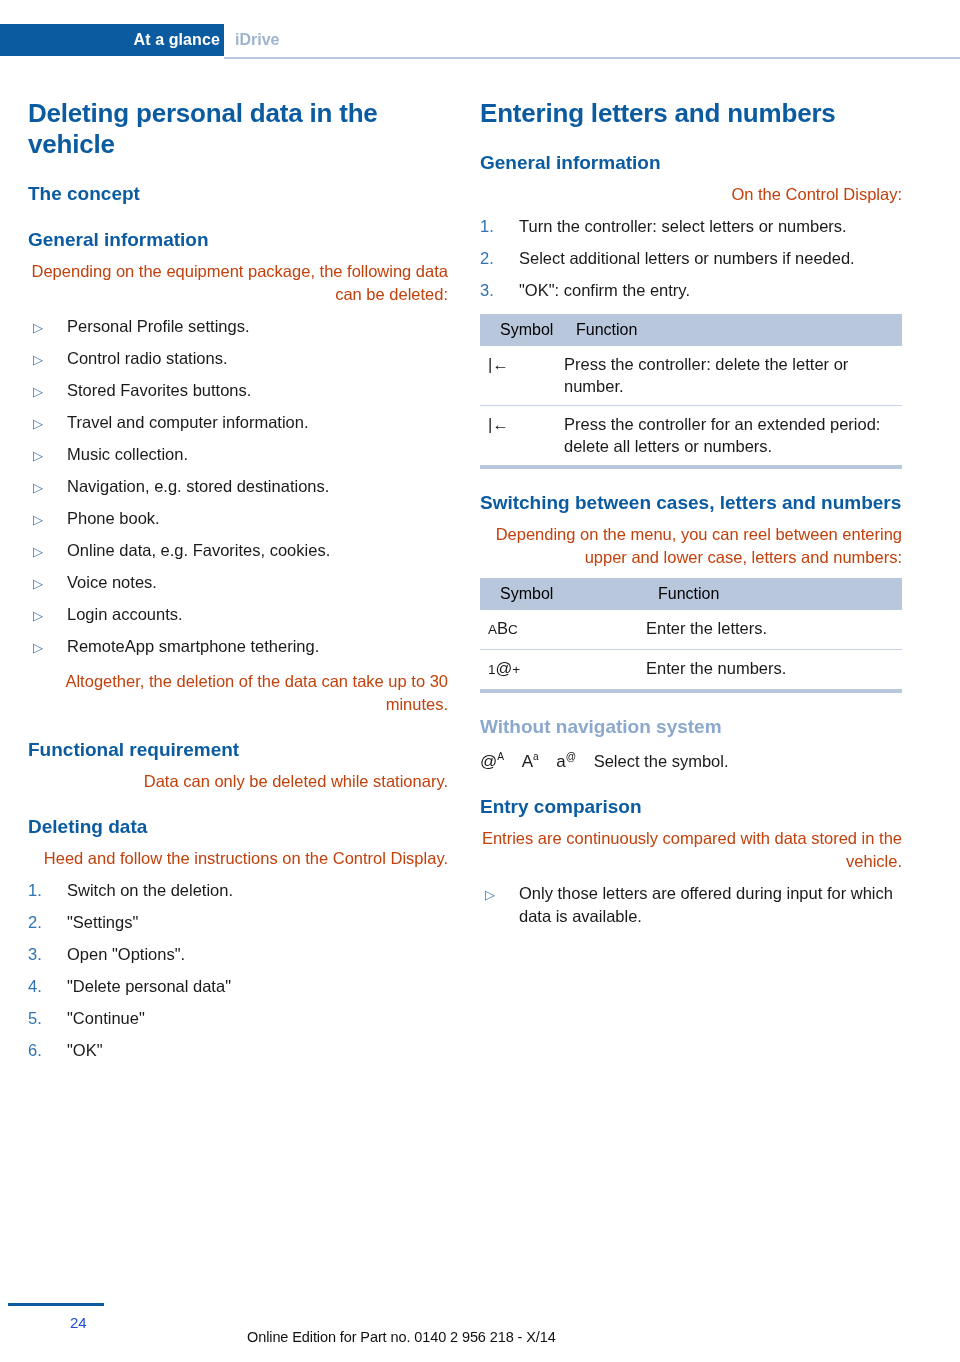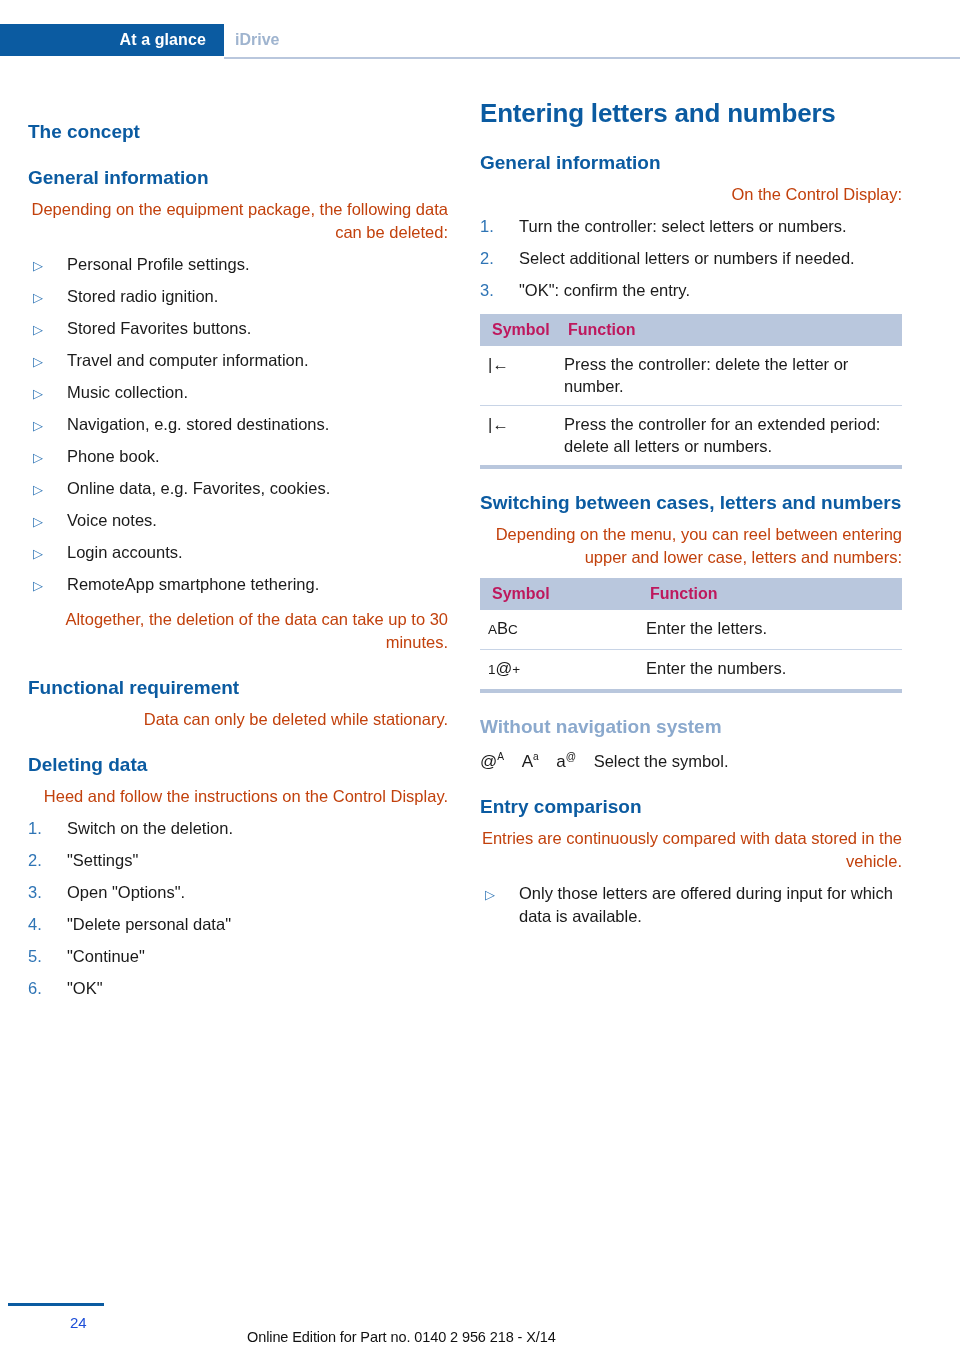--- a/index.html
+++ b/index.html
@@ -30,21 +30,21 @@
     top: 0;
     height: 32px;
     width: 224px;
     background: #0b5ba1;
     color: #ffffff;
     font-size: 16px;
     font-weight: bold;
     display: flex;
     align-items: center;
     justify-content: flex-end;
-    padding-right: 18px;
+    padding-right: 4px;
     box-sizing: border-box;
     letter-spacing: 0.1px;
   }
   .header-topic {
     position: absolute;
     left: 235px;
     top: 0;
     height: 32px;
     display: flex;
     align-items: center;
@@ -131,24 +131,24 @@
   
   table.symtab {
     border-collapse: collapse;
     width: 422px;
     margin: 2px 0 16px 0;
     table-layout: fixed;
   }
   table.symtab thead th {
     background: #b9c7dd;
     font-size: 16px;
-    font-weight: bold;
+    font-weight: normal;
     text-align: left;
-    padding: 7px 6px 7px 12px;
-    color: #be185d;
+    padding: 7px 6px 7px 20px;
+    color: #000000;
   }
   table.symtab tbody td {
     border-bottom: 1px solid #c8d4e6;
     padding: 7px 6px 8px 8px;
     font-size: 16.5px;
     line-height: 22px;
     vertical-align: top;
     color: #1a1a1a;
   }
   table.symtab tbody tr:last-child td {
@@ -206,29 +206,30 @@
 <body>
 
 <div class="page-header">
   <div class="header-tab">At a glance</div>
   <div class="header-topic">iDrive</div>
   <div class="header-rule"></div>
 </div>
 
 <div class="col col-left">
 
+  <h1 class="chapter">Deleting personal data in the vehicle</h1>
 
   <h2 class="section">The concept</h2>
 
   <h2 class="section">General information</h2>
   <p class="body tight">Depending on the equipment package, the following data can be deleted:</p>
 
   <ul class="dlist">
     <li><span class="marker">▷</span><span>Personal Profile settings.</span></li>
-    <li><span class="marker">▷</span><span>Stored radio ignition.</span></li>
+    <li><span class="marker">▷</span><span>Control radio stations.</span></li>
     <li><span class="marker">▷</span><span>Stored Favorites buttons.</span></li>
     <li><span class="marker">▷</span><span>Travel and computer information.</span></li>
     <li><span class="marker">▷</span><span>Music collection.</span></li>
     <li><span class="marker">▷</span><span>Navigation, e.g. stored destinations.</span></li>
     <li><span class="marker">▷</span><span>Phone book.</span></li>
     <li><span class="marker">▷</span><span>Online data, e.g. Favorites, cookies.</span></li>
     <li><span class="marker">▷</span><span>Voice notes.</span></li>
     <li><span class="marker">▷</span><span>Login accounts.</span></li>
     <li><span class="marker">▷</span><span>RemoteApp smartphone tethering.</span></li>
   </ul>

